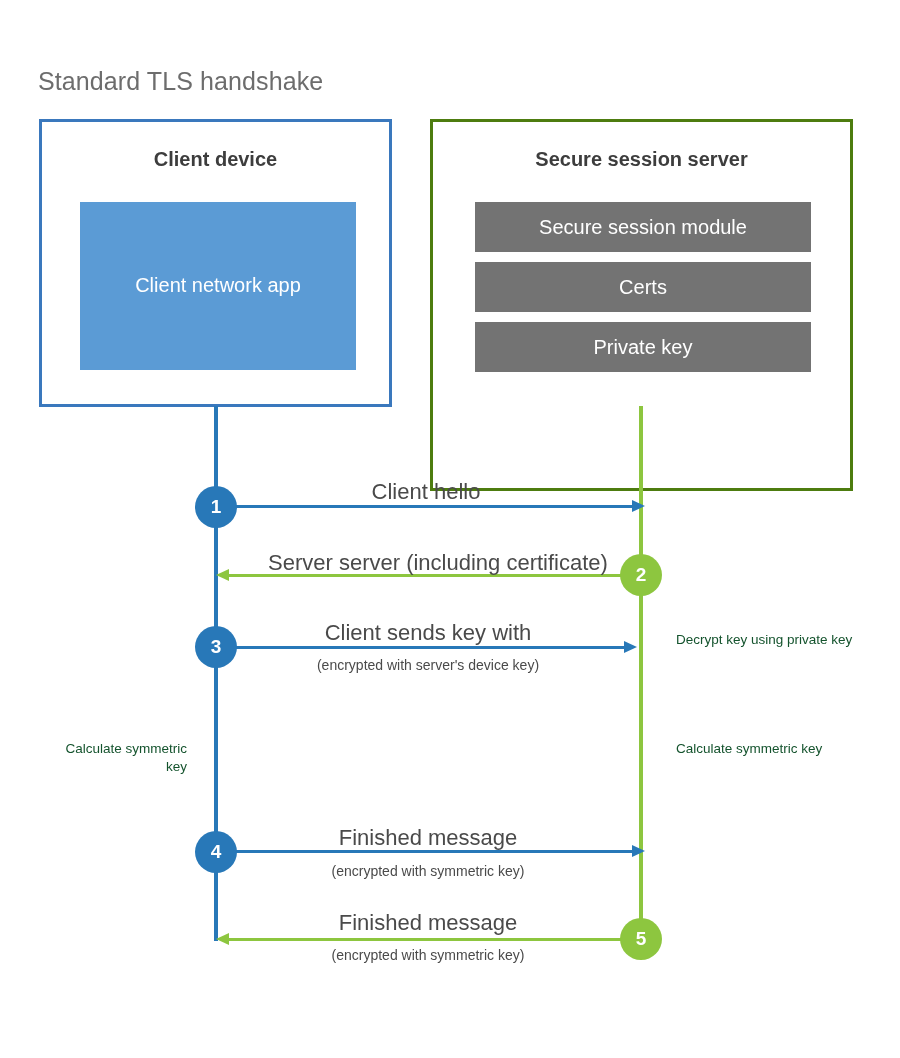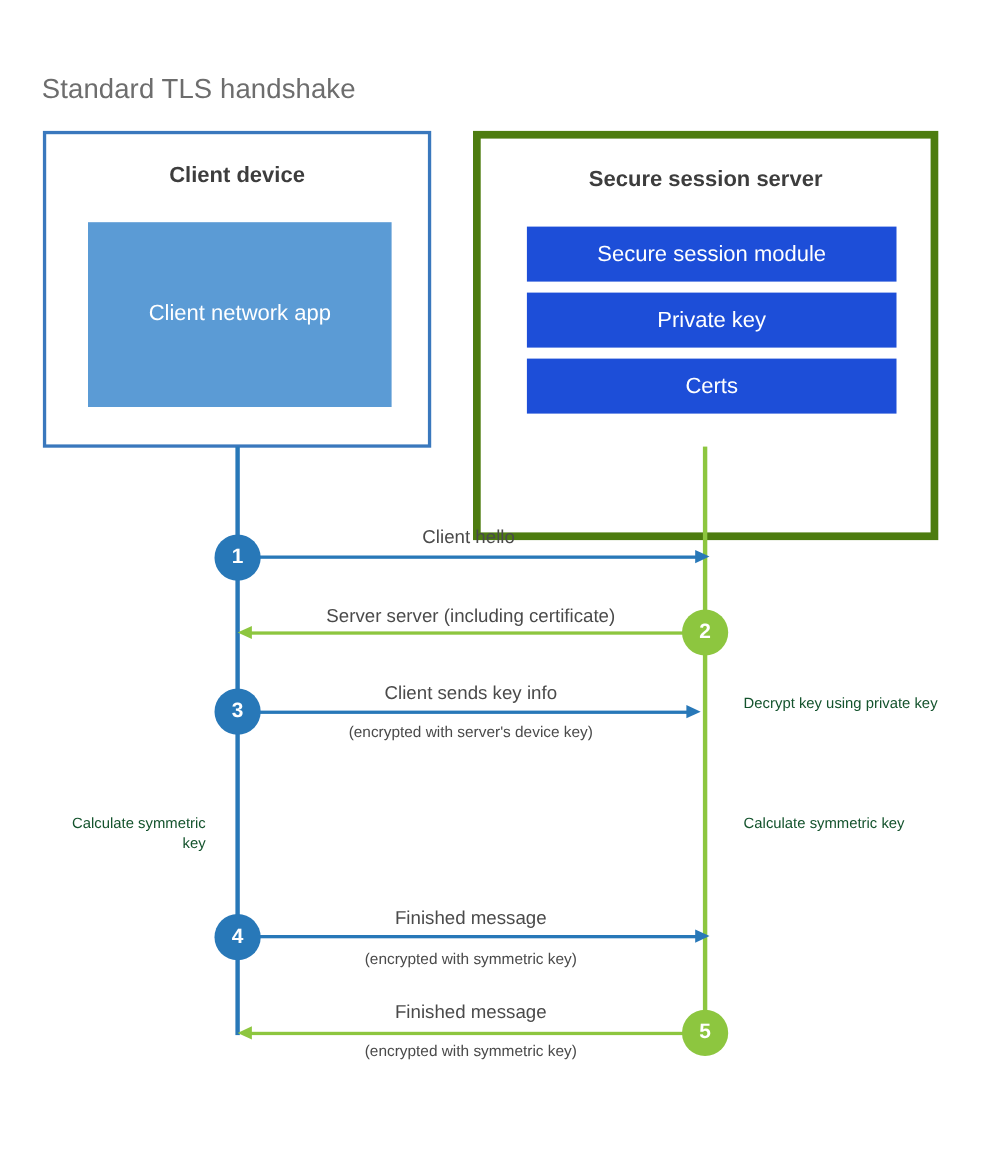--- a/index.html
+++ b/index.html
@@ -45,21 +45,21 @@
     top: 119px;
     width: 353px;
     height: 288px;
     border: 3px solid #3a78bd;
   }
   .actor-box.server {
     left: 430px;
     top: 119px;
     width: 423px;
     height: 372px;
-    border: 7px solid #4d7c0f;
+    border: 3px solid #4d7c0f;
   }
   .actor-title {
     position: absolute;
     left: 0;
     right: 0;
     top: 26px;
     text-align: center;
     font-size: 20px;
     font-weight: 700;
     color: #3d3d3d;
@@ -84,21 +84,21 @@
     box-sizing: border-box;
     padding: 0 12px;
   }
   .server-stack {
     position: absolute;
     left: 42px;
     top: 80px;
     width: 336px;
   }
   .server-bar {
-    background: #1d4ed8;
+    background: #737373;
     color: #ffffff;
     height: 50px;
     margin-bottom: 10px;
     font-size: 20px;
     display: flex;
     align-items: center;
     justify-content: center;
     text-align: center;
   }
 
@@ -156,21 +156,21 @@
   .arrow.green.to-left  .head { left: -11px;  border-right: 13px solid #8dc63f; }
 
   
   .msg-label {
     position: absolute;
     text-align: center;
     color: #4a4a4a;
     white-space: nowrap;
   }
   .msg-main {
-    font-size: 17px;
+    font-size: 22px;
     font-weight: 400;
   }
   .msg-sub {
     font-size: 14px;
     font-weight: 400;
     color: #4a4a4a;
   }
 
   
   .side-note {
@@ -190,22 +190,22 @@
 
   <div class="actor-box client">
     <div class="actor-title">Client device</div>
     <div class="client-app">Client network app</div>
   </div>
 
   <div class="actor-box server">
     <div class="actor-title">Secure session server</div>
     <div class="server-stack">
       <div class="server-bar">Secure session module</div>
+      <div class="server-bar">Certs</div>
       <div class="server-bar">Private key</div>
-      <div class="server-bar">Certs</div>
     </div>
   </div>
 
   <div class="lifeline client-line"></div>
   <div class="lifeline server-line"></div>
 
   <div class="arrow blue to-right" style="left:216px; top:505px; width:418px;">
     <span class="head"></span>
   </div>
   <div class="msg-label msg-main" style="left:266px; top:479px; width:320px;">Client hello</div>
@@ -213,21 +213,21 @@
 
   <div class="arrow green to-left" style="left:227px; top:574px; width:412px;">
     <span class="head"></span>
   </div>
   <div class="msg-label msg-main" style="left:268px; top:550px; width:320px;">Server server (including certificate)</div>
   <div class="step-circle green" style="left:620px; top:554px;">2</div>
 
   <div class="arrow blue to-right" style="left:216px; top:646px; width:410px;">
     <span class="head"></span>
   </div>
-  <div class="msg-label msg-main" style="left:268px; top:620px; width:320px;">Client sends key info</div>
+  <div class="msg-label msg-main" style="left:268px; top:620px; width:320px;">Client sends key with</div>
   <div class="msg-label msg-sub" style="left:268px; top:657px; width:320px;">(encrypted with server's device key)</div>
   <div class="step-circle blue" style="left:195px; top:626px;">3</div>
 
   <div class="side-note" style="left:676px; top:631px; width:180px;">Decrypt key using private key</div>
 
   <div class="side-note right-align" style="left:62px; top:740px; width:125px;">Calculate symmetric key</div>
   <div class="side-note" style="left:676px; top:740px; width:160px;">Calculate symmetric key</div>
 
   <div class="arrow blue to-right" style="left:216px; top:850px; width:418px;">
     <span class="head"></span>

